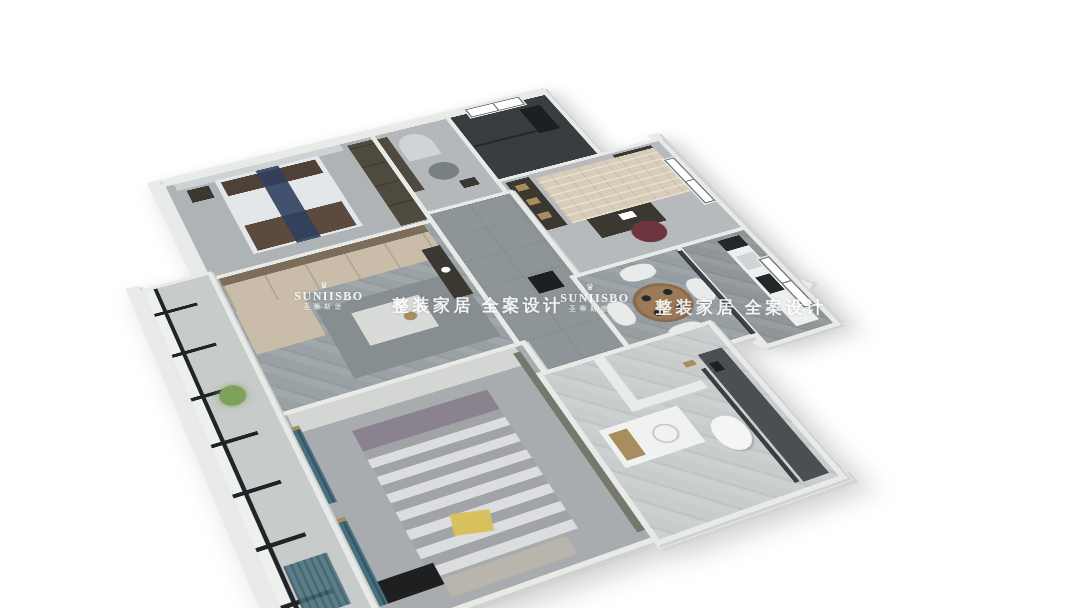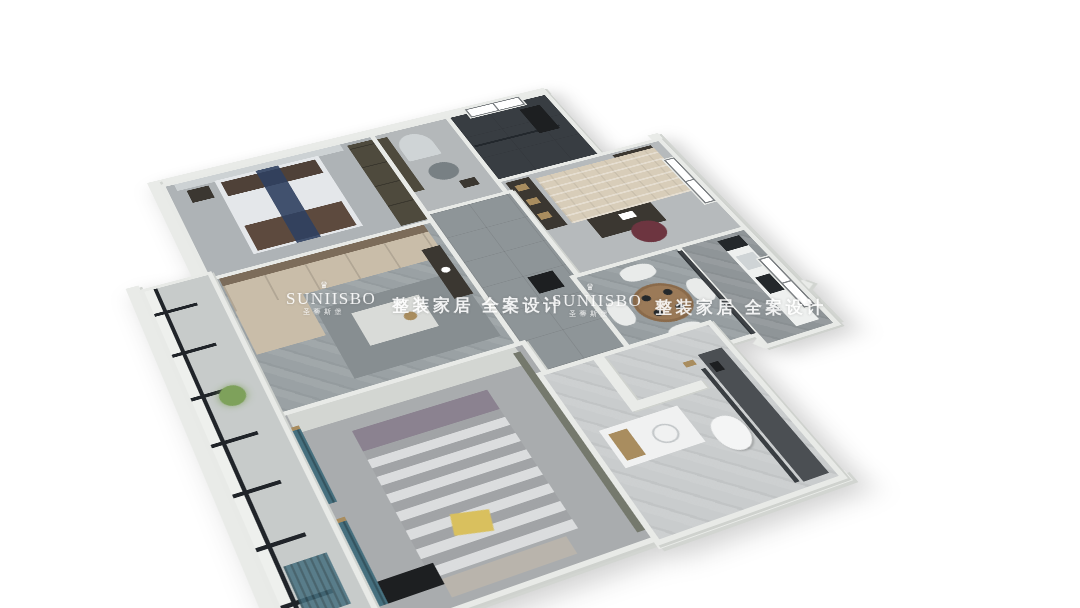--- a/index.html
+++ b/index.html
@@ -21,21 +21,21 @@
   .doors{background-image:repeating-linear-gradient(0deg,transparent 0 40px,rgba(0,0,0,.25) 40px 42px);}
   .glass{background:#202429;opacity:.85;}
   .round{border-radius:50%;}
   .win{background:#ffffff;border:2px solid #7d8184;box-shadow:0 0 0 2px #e8eae7;}
   .winbar{position:absolute;background:#7d8184;}
   
   .wm{position:absolute;color:#ffffff;opacity:.88;z-index:50;
       font-family:"Liberation Serif",serif;text-shadow:0 0 3px rgba(90,90,90,.35);}
   .wm-logo{text-align:center;line-height:1;}
   .wm-crown{display:block;font-size:9px;margin-bottom:0;}
-  .wm-brand{display:block;font-size:17px;font-weight:normal;letter-spacing:1.5px;margin-left:10px;}
+  .wm-brand{display:block;font-size:12px;font-weight:bold;letter-spacing:1.5px;margin-left:10px;}
   .wm-sub{display:block;font-size:7px;letter-spacing:3.5px;margin-top:2px;}
   .wm-tagline{font-size:17px;font-weight:bold;letter-spacing:3.5px;white-space:nowrap;}
 </style>
 </head>
 <body>
 
 <div class="stage">
 
   <div id="plan">
 

